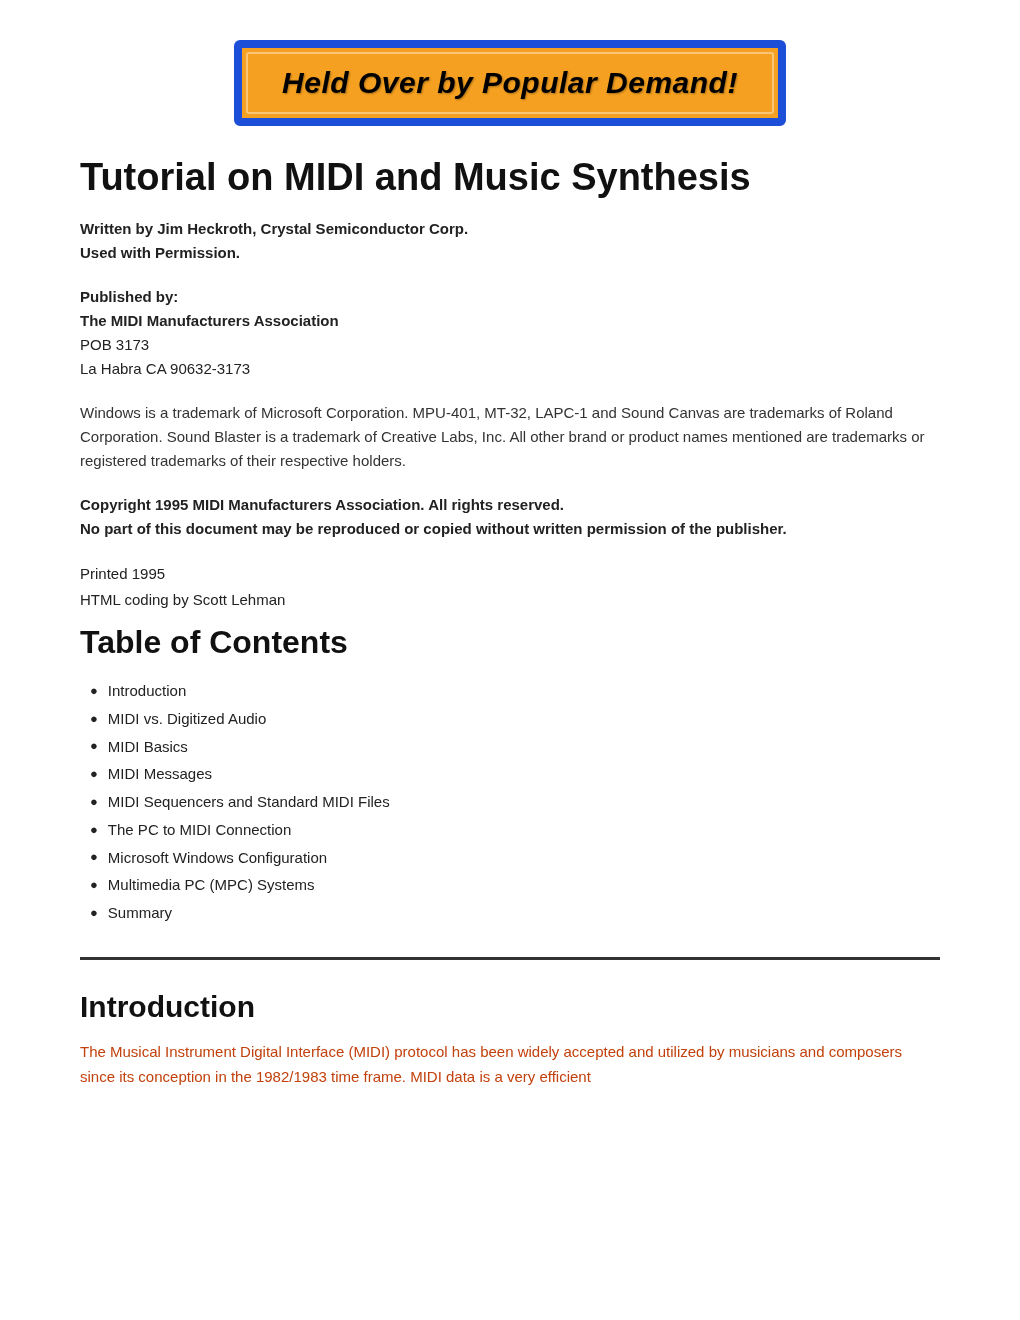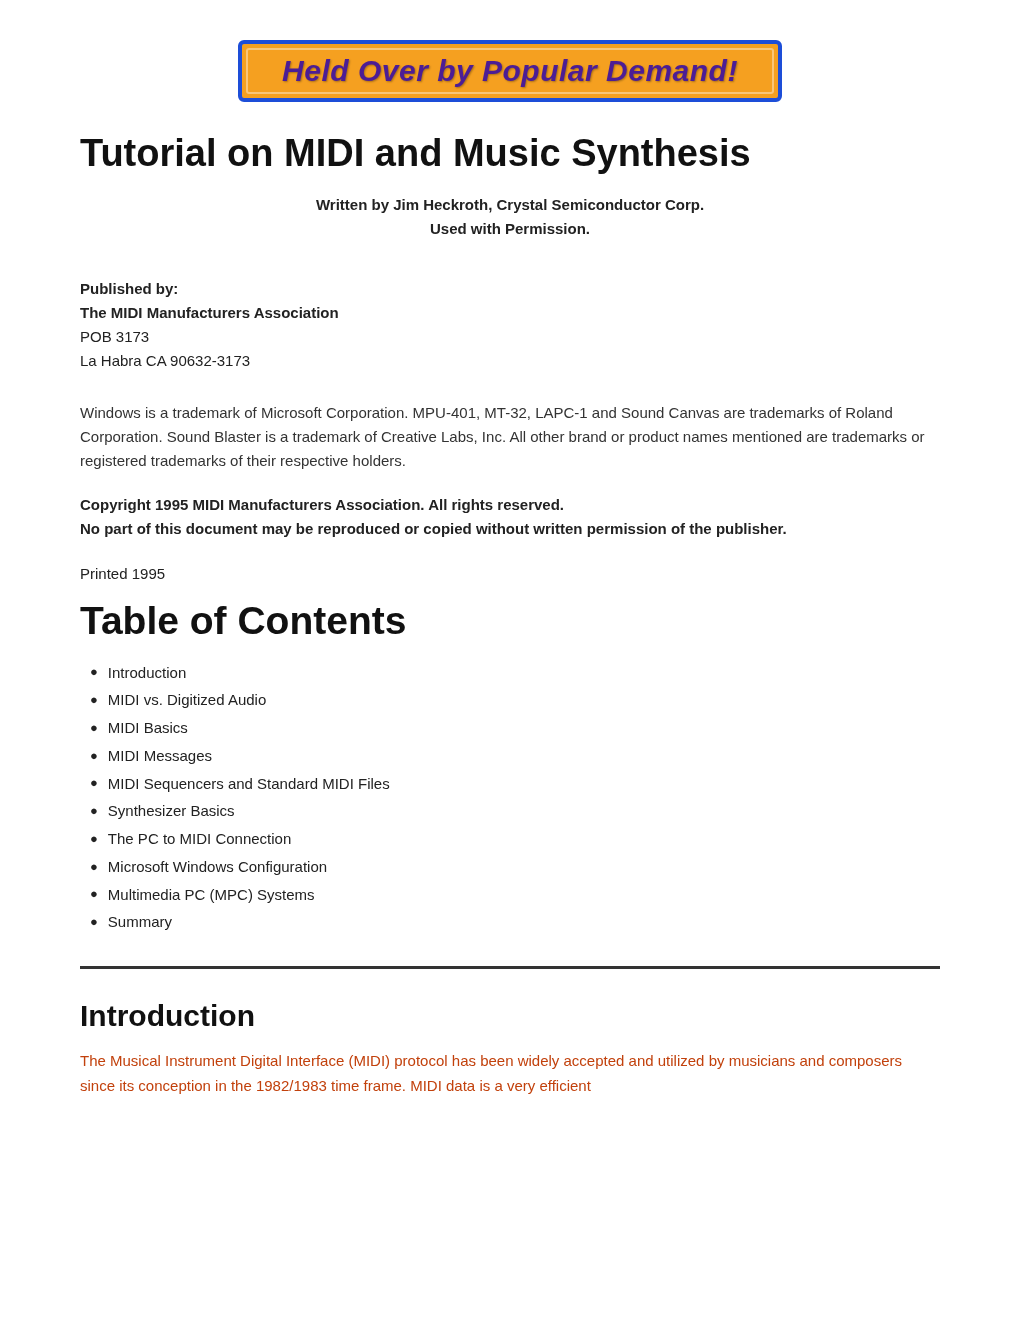--- a/index.html
+++ b/index.html
@@ -20,27 +20,27 @@
 
     .banner-container {
       text-align: center;
       margin-bottom: 30px;
     }
 
     .banner {
       display: inline-block;
       position: relative;
       background: #f5a020;
-      border: 4px solid #1d4ed8;
-      padding: 10px 40px;
+      border: 8px solid #1d4ed8;
+      padding: 18px 40px;
       border-radius: 6px;
       font-size: 30px;
       font-weight: bold;
       font-style: italic;
-      color: #4c1d95;
+      color: #000000;
       font-family: Arial, sans-serif;
       text-shadow: 1px 1px 2px rgba(0,0,0,0.3);
       letter-spacing: 0.5px;
     }
 
     .banner::before {
       content: '';
       position: absolute;
       top: 4px;
       left: 4px;
@@ -53,33 +53,32 @@
 
     h1.page-title {
       font-size: 38px;
       font-weight: bold;
       color: #111111;
       margin-bottom: 18px;
       font-family: Arial, sans-serif;
     }
 
     .author-block {
-      margin-bottom: 36px;
-      text-align: center;
+      margin-bottom: 20px;
     }
 
     .author-block p {
       font-size: 15px;
       font-weight: bold;
       line-height: 1.6;
       font-family: Arial, sans-serif;
     }
 
     .publisher-block {
-      margin-bottom: 28px;
+      margin-bottom: 20px;
     }
 
     .publisher-block p {
       font-size: 15px;
       line-height: 1.6;
       font-family: Arial, sans-serif;
     }
 
     .publisher-block p.label {
       font-weight: bold;
@@ -115,21 +114,21 @@
       margin-bottom: 12px;
     }
 
     .printed-block p {
       font-size: 15px;
       line-height: 1.7;
       font-family: Arial, sans-serif;
     }
 
     h2.section-title {
-      font-size: 39px;
+      font-size: 32px;
       font-weight: bold;
       color: #111111;
       margin-bottom: 16px;
       font-family: Arial, sans-serif;
     }
 
     .toc-list {
       list-style: none;
       margin-bottom: 28px;
       padding-left: 10px;
@@ -202,20 +201,21 @@
   <p>Windows is a trademark of Microsoft Corporation. MPU-401, MT-32, LAPC-1 and Sound Canvas are trademarks of Roland Corporation. Sound Blaster is a trademark of Creative Labs, Inc. All other brand or product names mentioned are trademarks or registered trademarks of their respective holders.</p>
 </div>
 
 <div class="copyright-block">
   <p>Copyright 1995 MIDI Manufacturers Association. All rights reserved.</p>
   <p>No part of this document may be reproduced or copied without written permission of the publisher.</p>
 </div>
 
 <div class="printed-block">
   <p>Printed 1995</p>
+  <p>HTML coding by Scott Lehman</p>
 </div>
 
 <h2 class="section-title">Table of Contents</h2>
 <ul class="toc-list">
 
 <li>
       <a href="#">Introduction</a>
     </li>
     <li>
       <a href="#">MIDI vs. Digitized Audio</a>
@@ -223,23 +223,20 @@
     <li>
       <a href="#">MIDI Basics</a>
     </li>
     <li>
       <a href="#">MIDI Messages</a>
     </li>
     <li>
       <a href="#">MIDI Sequencers and Standard MIDI Files</a>
     </li>
     <li>
-      <a href="#">Synthesizer Basics</a>
-    </li>
-    <li>
       <a href="#">The PC to MIDI Connection</a>
     </li>
     <li>
       <a href="#">Microsoft Windows Configuration</a>
     </li>
     <li>
       <a href="#">Multimedia PC (MPC) Systems</a>
     </li>
     <li>
       <a href="#">Summary</a>

